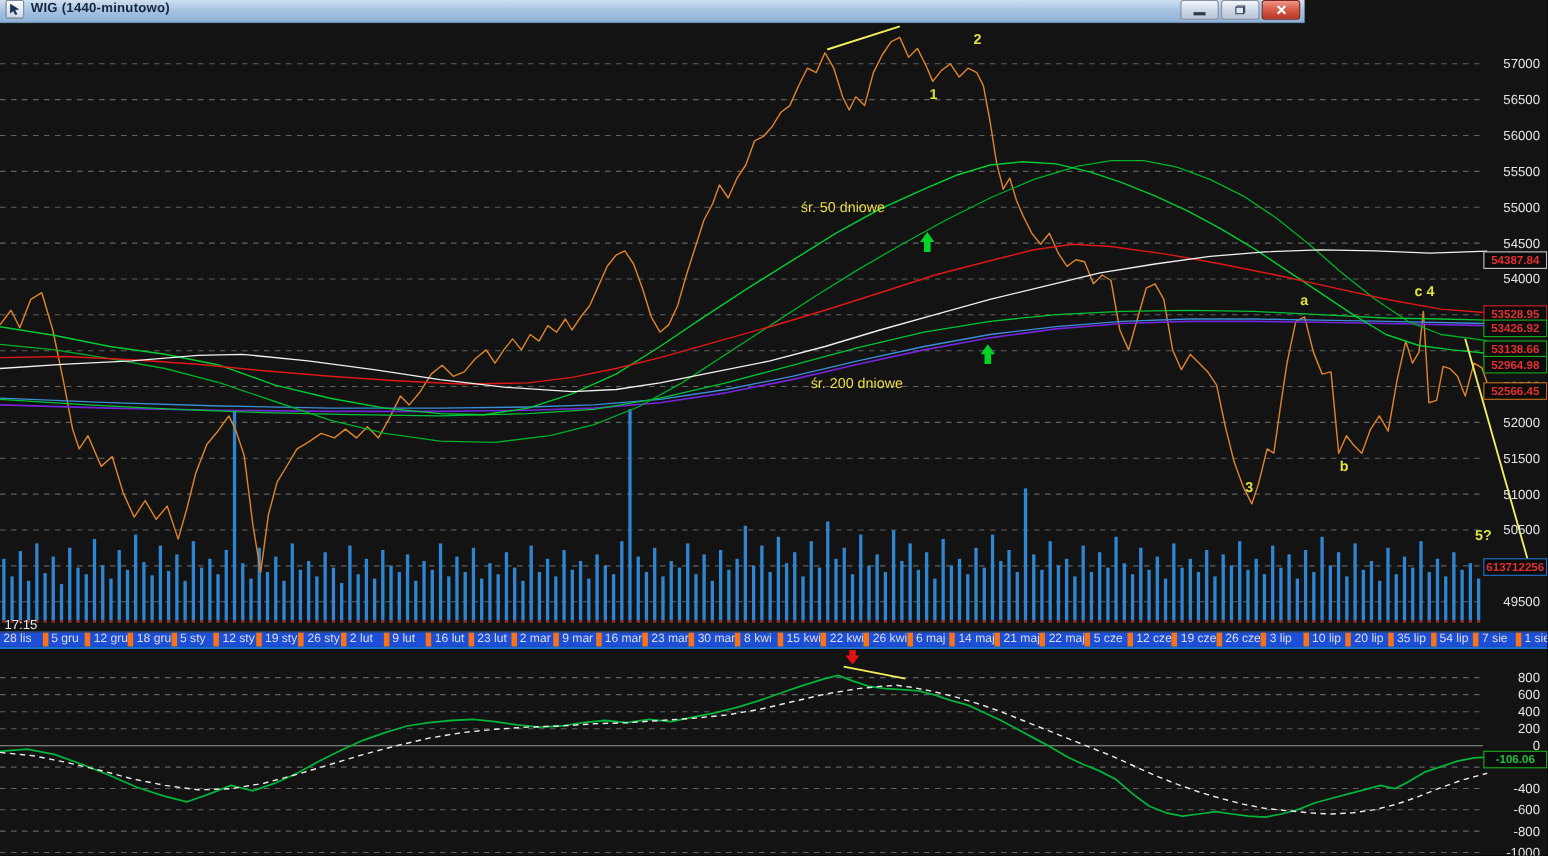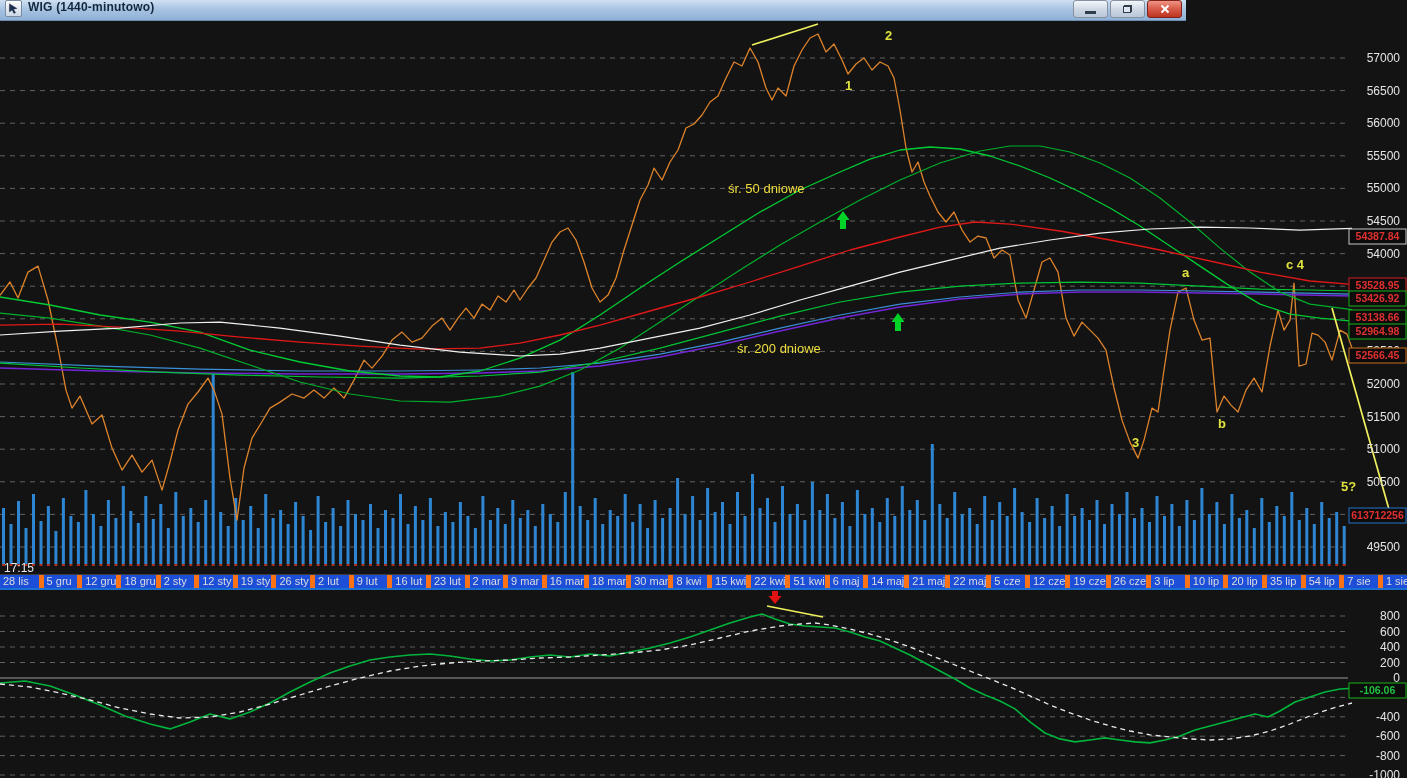--- a/index.html
+++ b/index.html
@@ -519,37 +519,37 @@
       <text x="1377.5" y="519" class="boxtext" text-anchor="middle" fill="#e03030">613712256</text>
       <rect x="1349" y="683" width="57" height="15" fill="#0c0c0c" stroke="#18b018" stroke-width="1"></rect>
       <text x="1377.5" y="694" class="boxtext" text-anchor="middle" fill="#20c040">-106.06</text>
     </svg>
 
   <div class="date-axis">
       <span class="date-cell">28 lis</span>
       <span class="date-cell">5 gru</span>
       <span class="date-cell">12 gru</span>
       <span class="date-cell">18 gru</span>
-      <span class="date-cell">2 sty</span>
+      <span class="date-cell">5 sty</span>
       <span class="date-cell">12 sty</span>
       <span class="date-cell">19 sty</span>
       <span class="date-cell">26 sty</span>
       <span class="date-cell">2 lut</span>
       <span class="date-cell">9 lut</span>
       <span class="date-cell">16 lut</span>
       <span class="date-cell">23 lut</span>
       <span class="date-cell">2 mar</span>
       <span class="date-cell">9 mar</span>
       <span class="date-cell">16 mar</span>
-      <span class="date-cell">18 mar</span>
+      <span class="date-cell">23 mar</span>
       <span class="date-cell">30 mar</span>
       <span class="date-cell">8 kwi</span>
       <span class="date-cell">15 kwi</span>
       <span class="date-cell">22 kwi</span>
-      <span class="date-cell">51 kwi</span>
+      <span class="date-cell">26 kwi</span>
       <span class="date-cell">6 maj</span>
       <span class="date-cell">14 maj</span>
       <span class="date-cell">21 maj</span>
       <span class="date-cell">22 maj</span>
       <span class="date-cell">5 cze</span>
       <span class="date-cell">12 cze</span>
       <span class="date-cell">19 cze</span>
       <span class="date-cell">26 cze</span>
       <span class="date-cell">3 lip</span>
       <span class="date-cell">10 lip</span>

